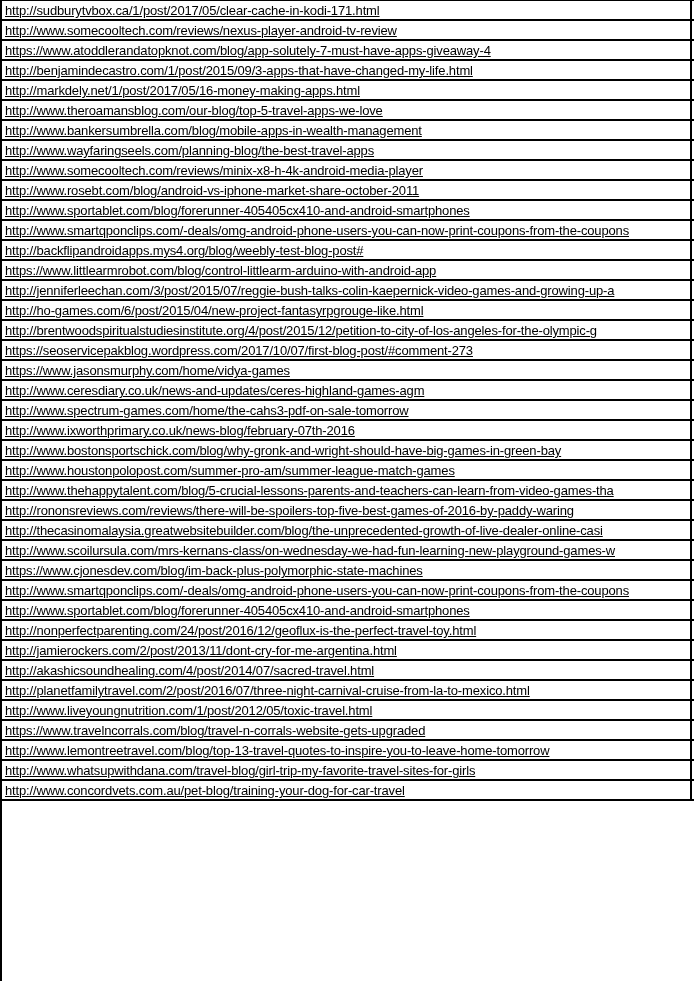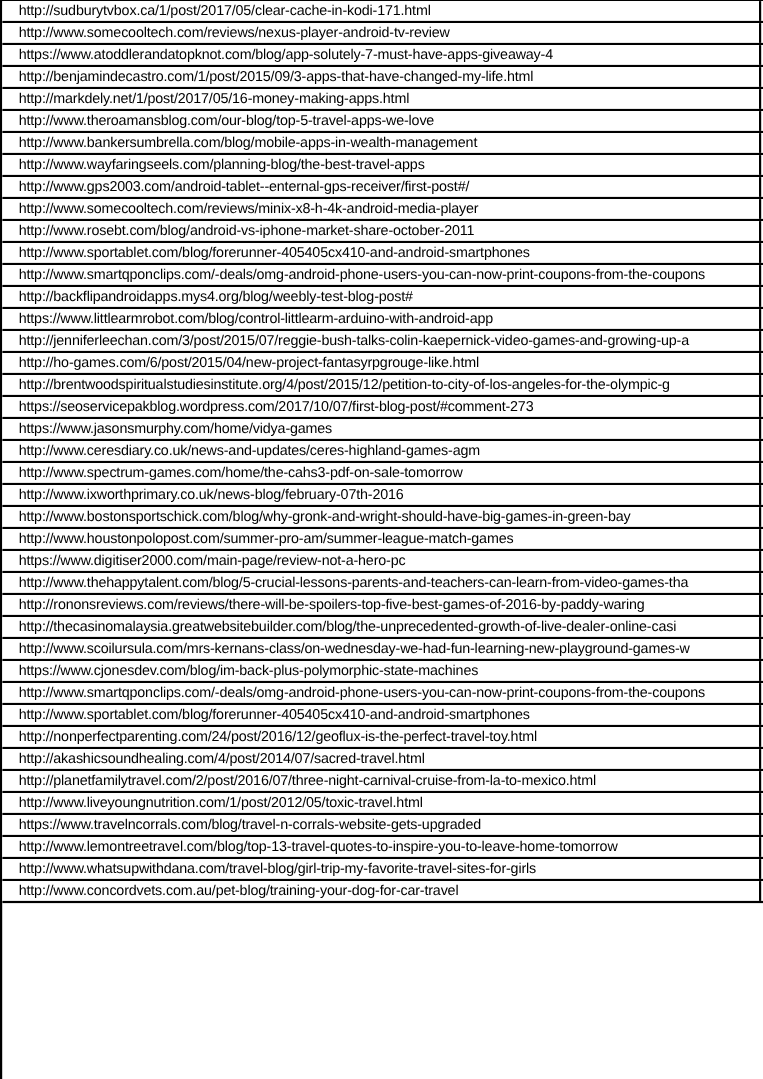--- a/index.html
+++ b/index.html
@@ -26,25 +26,26 @@
     position: relative;
     box-sizing: border-box;
     height: 20px;
     border-bottom: 2px solid #000000;
     overflow: hidden;
     background: #ffffff;
   }
   .url-text {
     display: inline-block;
     white-space: nowrap;
-    padding-left: 15px;
+    padding-left: 3px;
     font-size: 13px;
     line-height: 18px;
     color: #000000;
     letter-spacing: -0.15px;
+    text-decoration: underline;
   }
   
   .url-cell.fit::after {
     content: "";
     position: absolute;
     top: 0;
     bottom: 0;
     right: 2px;
     width: 2px;
     background: #000000;
@@ -55,46 +56,45 @@
 
 <div class="url-table">
     <div class="url-cell fit"><span class="url-text">http://sudburytvbox.ca/1/post/2017/05/clear-cache-in-kodi-171.html</span></div>
     <div class="url-cell fit"><span class="url-text">http://www.somecooltech.com/reviews/nexus-player-android-tv-review</span></div>
     <div class="url-cell fit"><span class="url-text">https://www.atoddlerandatopknot.com/blog/app-solutely-7-must-have-apps-giveaway-4</span></div>
     <div class="url-cell fit"><span class="url-text">http://benjamindecastro.com/1/post/2015/09/3-apps-that-have-changed-my-life.html</span></div>
     <div class="url-cell fit"><span class="url-text">http://markdely.net/1/post/2017/05/16-money-making-apps.html</span></div>
     <div class="url-cell fit"><span class="url-text">http://www.theroamansblog.com/our-blog/top-5-travel-apps-we-love</span></div>
     <div class="url-cell fit"><span class="url-text">http://www.bankersumbrella.com/blog/mobile-apps-in-wealth-management</span></div>
     <div class="url-cell fit"><span class="url-text">http://www.wayfaringseels.com/planning-blog/the-best-travel-apps</span></div>
-    <div class="url-cell fit"><span class="url-text">http://www.gps2003.com/android-tablet--enternal-gps-receiver/first-post#/</span></div>
     <div class="url-cell fit"><span class="url-text">http://www.somecooltech.com/reviews/minix-x8-h-4k-android-media-player</span></div>
     <div class="url-cell fit"><span class="url-text">http://www.rosebt.com/blog/android-vs-iphone-market-share-october-2011</span></div>
     <div class="url-cell fit"><span class="url-text">http://www.sportablet.com/blog/forerunner-405405cx410-and-android-smartphones</span></div>
     <div class="url-cell fit"><span class="url-text">http://www.smartqponclips.com/-deals/omg-android-phone-users-you-can-now-print-coupons-from-the-coupons</span></div>
     <div class="url-cell fit"><span class="url-text">http://backflipandroidapps.mys4.org/blog/weebly-test-blog-post#</span></div>
     <div class="url-cell fit"><span class="url-text">https://www.littlearmrobot.com/blog/control-littlearm-arduino-with-android-app</span></div>
     <div class="url-cell fit"><span class="url-text">http://jenniferleechan.com/3/post/2015/07/reggie-bush-talks-colin-kaepernick-video-games-and-growing-up-a</span></div>
     <div class="url-cell fit"><span class="url-text">http://ho-games.com/6/post/2015/04/new-project-fantasyrpgrouge-like.html</span></div>
     <div class="url-cell fit"><span class="url-text">http://brentwoodspiritualstudiesinstitute.org/4/post/2015/12/petition-to-city-of-los-angeles-for-the-olympic-g</span></div>
     <div class="url-cell fit"><span class="url-text">https://seoservicepakblog.wordpress.com/2017/10/07/first-blog-post/#comment-273</span></div>
     <div class="url-cell fit"><span class="url-text">https://www.jasonsmurphy.com/home/vidya-games</span></div>
     <div class="url-cell fit"><span class="url-text">http://www.ceresdiary.co.uk/news-and-updates/ceres-highland-games-agm</span></div>
     <div class="url-cell fit"><span class="url-text">http://www.spectrum-games.com/home/the-cahs3-pdf-on-sale-tomorrow</span></div>
     <div class="url-cell fit"><span class="url-text">http://www.ixworthprimary.co.uk/news-blog/february-07th-2016</span></div>
     <div class="url-cell fit"><span class="url-text">http://www.bostonsportschick.com/blog/why-gronk-and-wright-should-have-big-games-in-green-bay</span></div>
     <div class="url-cell fit"><span class="url-text">http://www.houstonpolopost.com/summer-pro-am/summer-league-match-games</span></div>
-    <div class="url-cell fit"><span class="url-text">https://www.digitiser2000.com/main-page/review-not-a-hero-pc</span></div>
     <div class="url-cell fit"><span class="url-text">http://www.thehappytalent.com/blog/5-crucial-lessons-parents-and-teachers-can-learn-from-video-games-tha</span></div>
     <div class="url-cell fit"><span class="url-text">http://rononsreviews.com/reviews/there-will-be-spoilers-top-five-best-games-of-2016-by-paddy-waring</span></div>
     <div class="url-cell fit"><span class="url-text">http://thecasinomalaysia.greatwebsitebuilder.com/blog/the-unprecedented-growth-of-live-dealer-online-casi</span></div>
     <div class="url-cell fit"><span class="url-text">http://www.scoilursula.com/mrs-kernans-class/on-wednesday-we-had-fun-learning-new-playground-games-w</span></div>
     <div class="url-cell fit"><span class="url-text">https://www.cjonesdev.com/blog/im-back-plus-polymorphic-state-machines</span></div>
     <div class="url-cell fit"><span class="url-text">http://www.smartqponclips.com/-deals/omg-android-phone-users-you-can-now-print-coupons-from-the-coupons</span></div>
     <div class="url-cell fit"><span class="url-text">http://www.sportablet.com/blog/forerunner-405405cx410-and-android-smartphones</span></div>
     <div class="url-cell fit"><span class="url-text">http://nonperfectparenting.com/24/post/2016/12/geoflux-is-the-perfect-travel-toy.html</span></div>
+    <div class="url-cell fit"><span class="url-text">http://jamierockers.com/2/post/2013/11/dont-cry-for-me-argentina.html</span></div>
     <div class="url-cell fit"><span class="url-text">http://akashicsoundhealing.com/4/post/2014/07/sacred-travel.html</span></div>
     <div class="url-cell fit"><span class="url-text">http://planetfamilytravel.com/2/post/2016/07/three-night-carnival-cruise-from-la-to-mexico.html</span></div>
     <div class="url-cell fit"><span class="url-text">http://www.liveyoungnutrition.com/1/post/2012/05/toxic-travel.html</span></div>
     <div class="url-cell fit"><span class="url-text">https://www.travelncorrals.com/blog/travel-n-corrals-website-gets-upgraded</span></div>
     <div class="url-cell fit"><span class="url-text">http://www.lemontreetravel.com/blog/top-13-travel-quotes-to-inspire-you-to-leave-home-tomorrow</span></div>
     <div class="url-cell fit"><span class="url-text">http://www.whatsupwithdana.com/travel-blog/girl-trip-my-favorite-travel-sites-for-girls</span></div>
     <div class="url-cell fit"><span class="url-text">http://www.concordvets.com.au/pet-blog/training-your-dog-for-car-travel</span></div>
   </div>
 
 </body></html>

